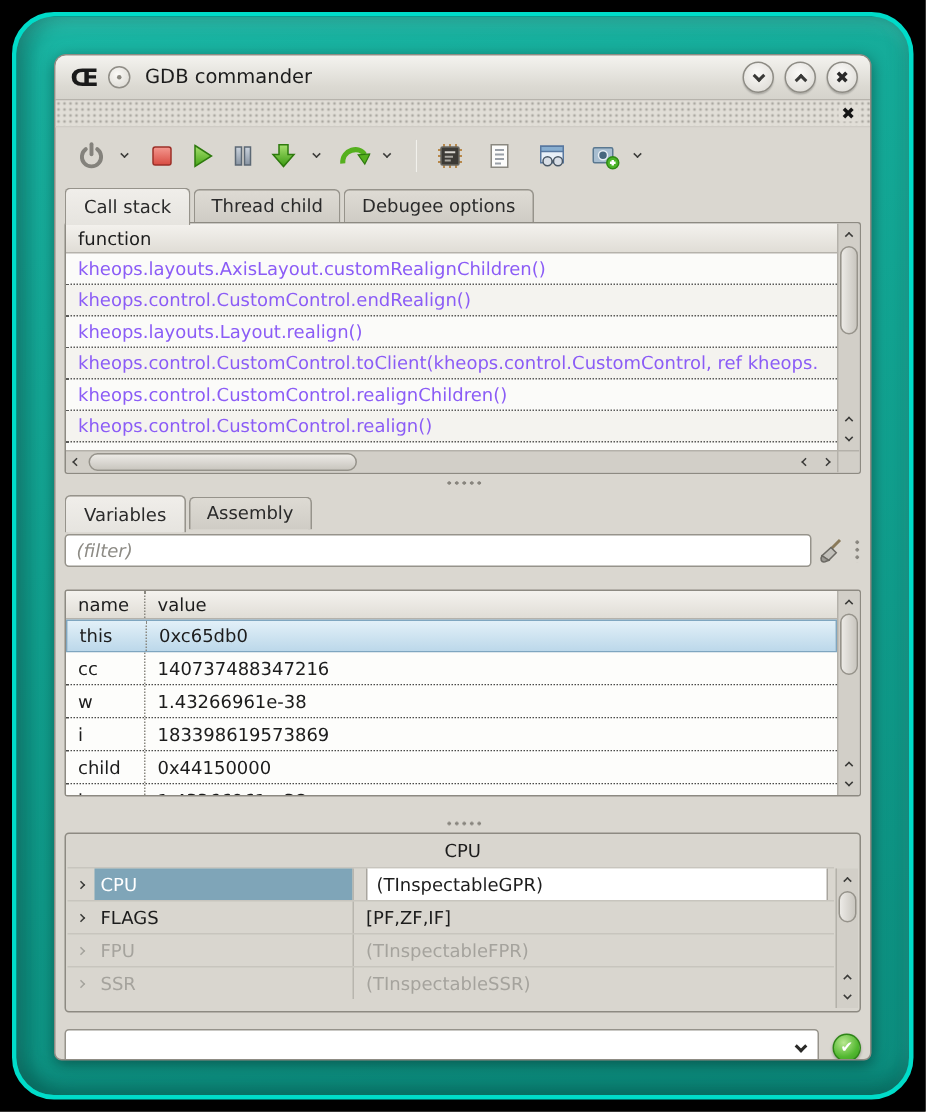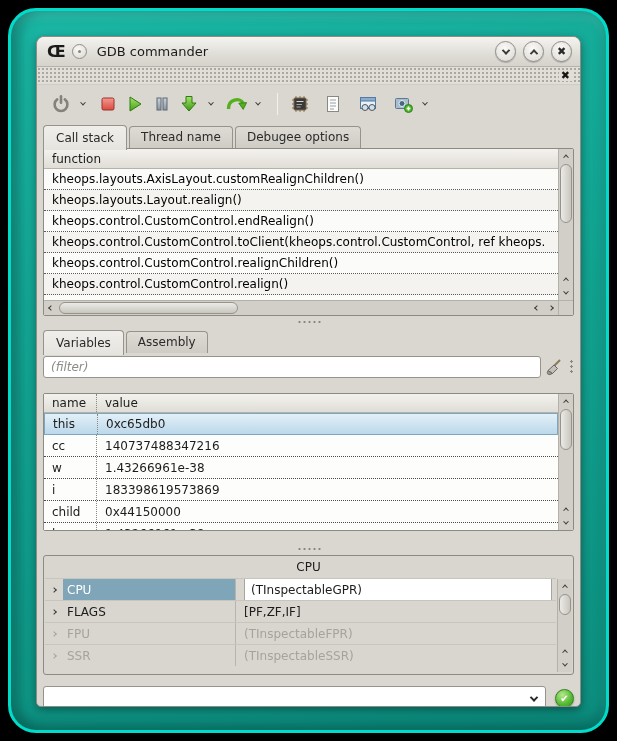--- a/index.html
+++ b/index.html
@@ -60,21 +60,21 @@
   .hthumb { position:absolute; top:0; bottom:0; border:1px solid #96938b; border-radius:6px;
     background:linear-gradient(#eceae6,#c9c6bf); }
 
   
   .cs-panel { margin:0 6px; height:168px; flex:0 0 168px; border:1px solid #8d8a82; border-radius:2px;
     background:#fbfbf9; display:grid; grid-template-columns:1fr 15px; grid-template-rows:1fr 15px; overflow:hidden; }
   .cs-main { overflow:hidden; display:flex; flex-direction:column; }
   .grid-header { height:20px; flex:0 0 20px; background:linear-gradient(#f4f2ee,#e0ddd6);
     border-bottom:1px solid #b5b2ab; font-size:12px; color:#1c1c1c; display:flex; align-items:center; padding-left:8px; }
   .cs-row { height:21px; flex:0 0 21px; display:flex; align-items:center; padding-left:8px;
-    font-size:12px; color:#000000; border-bottom:1px dotted #5a5a58; white-space:nowrap; overflow:hidden; }
+    font-size:12px; color:#8b5cf6; border-bottom:1px dotted #5a5a58; white-space:nowrap; overflow:hidden; }
   .cs-row:nth-child(odd) { background:#f4f3ef; }
   .corner { background:#d2cfc8; border-left:1px solid #b4b1aa; border-top:1px solid #b4b1aa; }
 
   
   .hsplitter { height:12px; flex:0 0 12px; display:flex; align-items:center; justify-content:center; }
   .split-dots { width:24px; height:4px;
     background-image:radial-gradient(circle,#88857e 1px,transparent 1.2px); background-size:5px 4px; }
 
   
   .filter-row { height:28px; flex:0 0 28px; display:flex; align-items:center; padding:0 6px; }
@@ -269,30 +269,30 @@
             <line x1="14.6" y1="14.5" x2="18.4" y2="14.5" stroke="#fff" stroke-width="1.6"></line>
           </svg>
       </span>
       <span class="tool-btn drop-btn">
           <i class="chev down sm"></i>
         </span>
     </div>
 
     <div class="tabs">
       <span class="tab active">Call stack</span>
-      <span class="tab">Thread name</span>
+      <span class="tab">Thread child</span>
       <span class="tab">Debugee options</span>
     </div>
 
     <div class="cs-panel">
       <div class="cs-main">
         <div class="grid-header">function</div>
         <div class="cs-row">kheops.layouts.AxisLayout.customRealignChildren()</div>
+        <div class="cs-row">kheops.control.CustomControl.endRealign()</div>
         <div class="cs-row">kheops.layouts.Layout.realign()</div>
-        <div class="cs-row">kheops.control.CustomControl.endRealign()</div>
         <div class="cs-row">kheops.control.CustomControl.toClient(kheops.control.CustomControl, ref kheops.</div>
         <div class="cs-row">kheops.control.CustomControl.realignChildren()</div>
         <div class="cs-row">kheops.control.CustomControl.realign()</div>
       </div>
       <div class="vscroll">
         <span class="sbtn">
             <i class="chev up sm"></i>
           </span>
         <div class="vtrack">
             <div class="vthumb" style="top:0;height:55%"></div>

